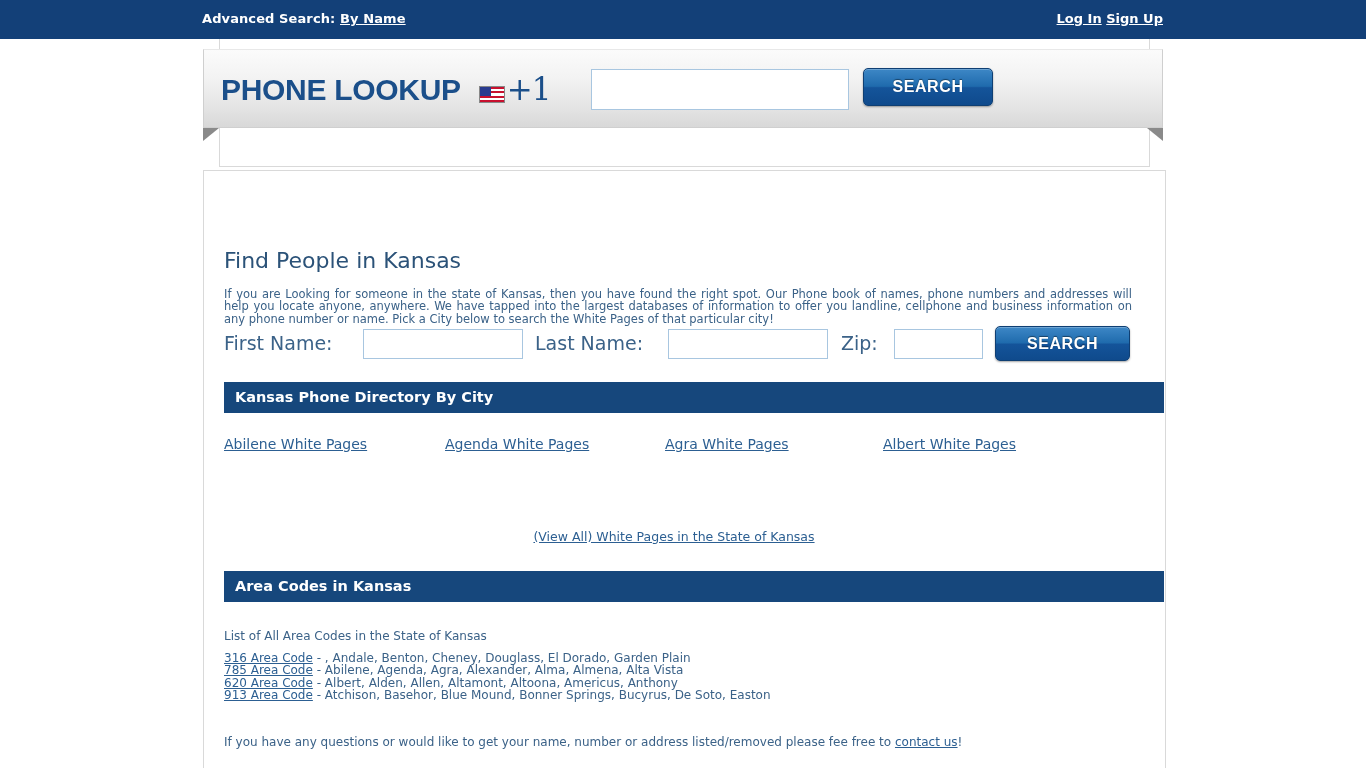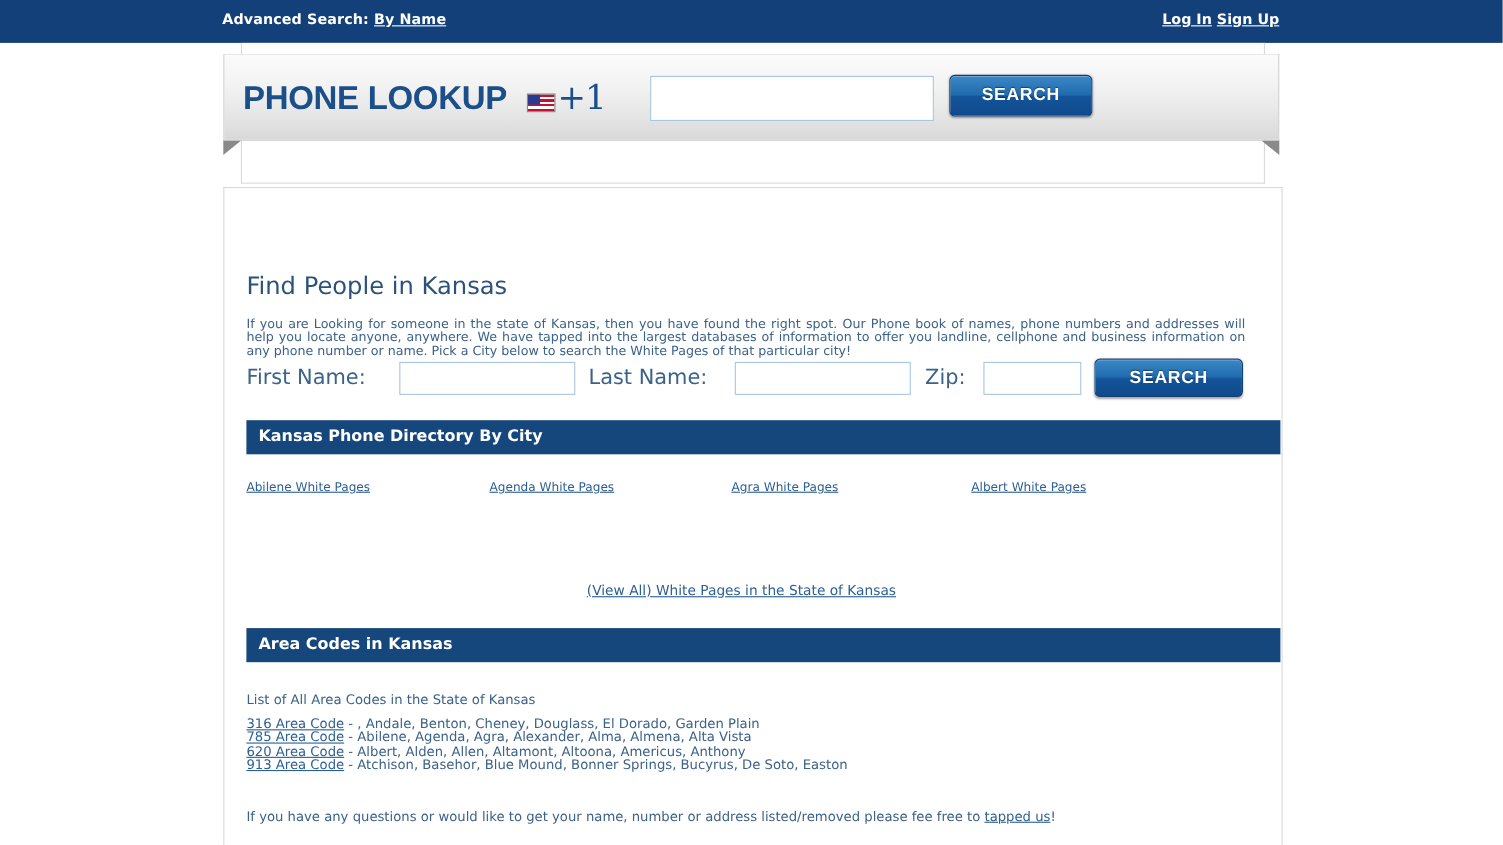--- a/index.html
+++ b/index.html
@@ -204,21 +204,21 @@
   }
 
   
   .city-grid {
     position: absolute; left: 20px; top: 265px;
     width: 940px;
   }
   .city-row { position: relative; height: 38px; }
   .city-link {
     position: absolute;
-    font-size: 11px;
+    font-size: 14px;
     color: #2c5f92;
     text-decoration: underline;
     white-space: nowrap;
     font-family: "DejaVu Sans", sans-serif;
   }
   .c0 { left: 0px; }
   .c1 { left: 221px; }
   .c2 { left: 441px; }
   .c3 { left: 659px; }
 
@@ -336,16 +336,16 @@
     </div>
     <div class="ac-line">
       <a href="#">620 Area Code</a><span> - Albert, Alden, Allen, Altamont, Altoona, Americus, Anthony</span>
     </div>
     <div class="ac-line">
       <a href="#">913 Area Code</a><span> - Atchison, Basehor, Blue Mound, Bonner Springs, Bucyrus, De Soto, Easton</span>
     </div>
   </div>
 
   <div class="footnote">
-    <span>If you have any questions or would like to get your name, number or address listed/removed please fee free to </span><a href="#">tapped us</a><span>!</span>
+    <span>If you have any questions or would like to get your name, number or address listed/removed please fee free to </span><a href="#">contact us</a><span>!</span>
   </div>
 
 </div>
 
 </body></html>

